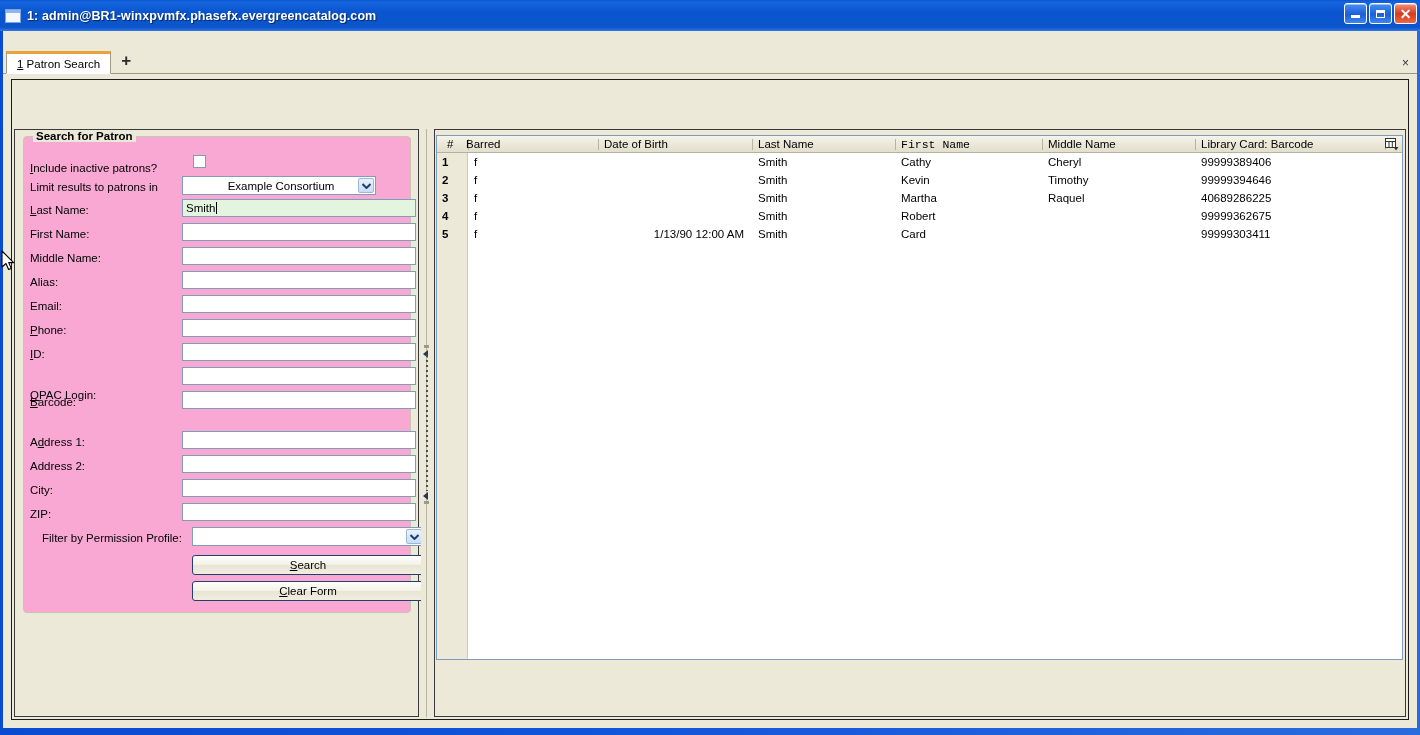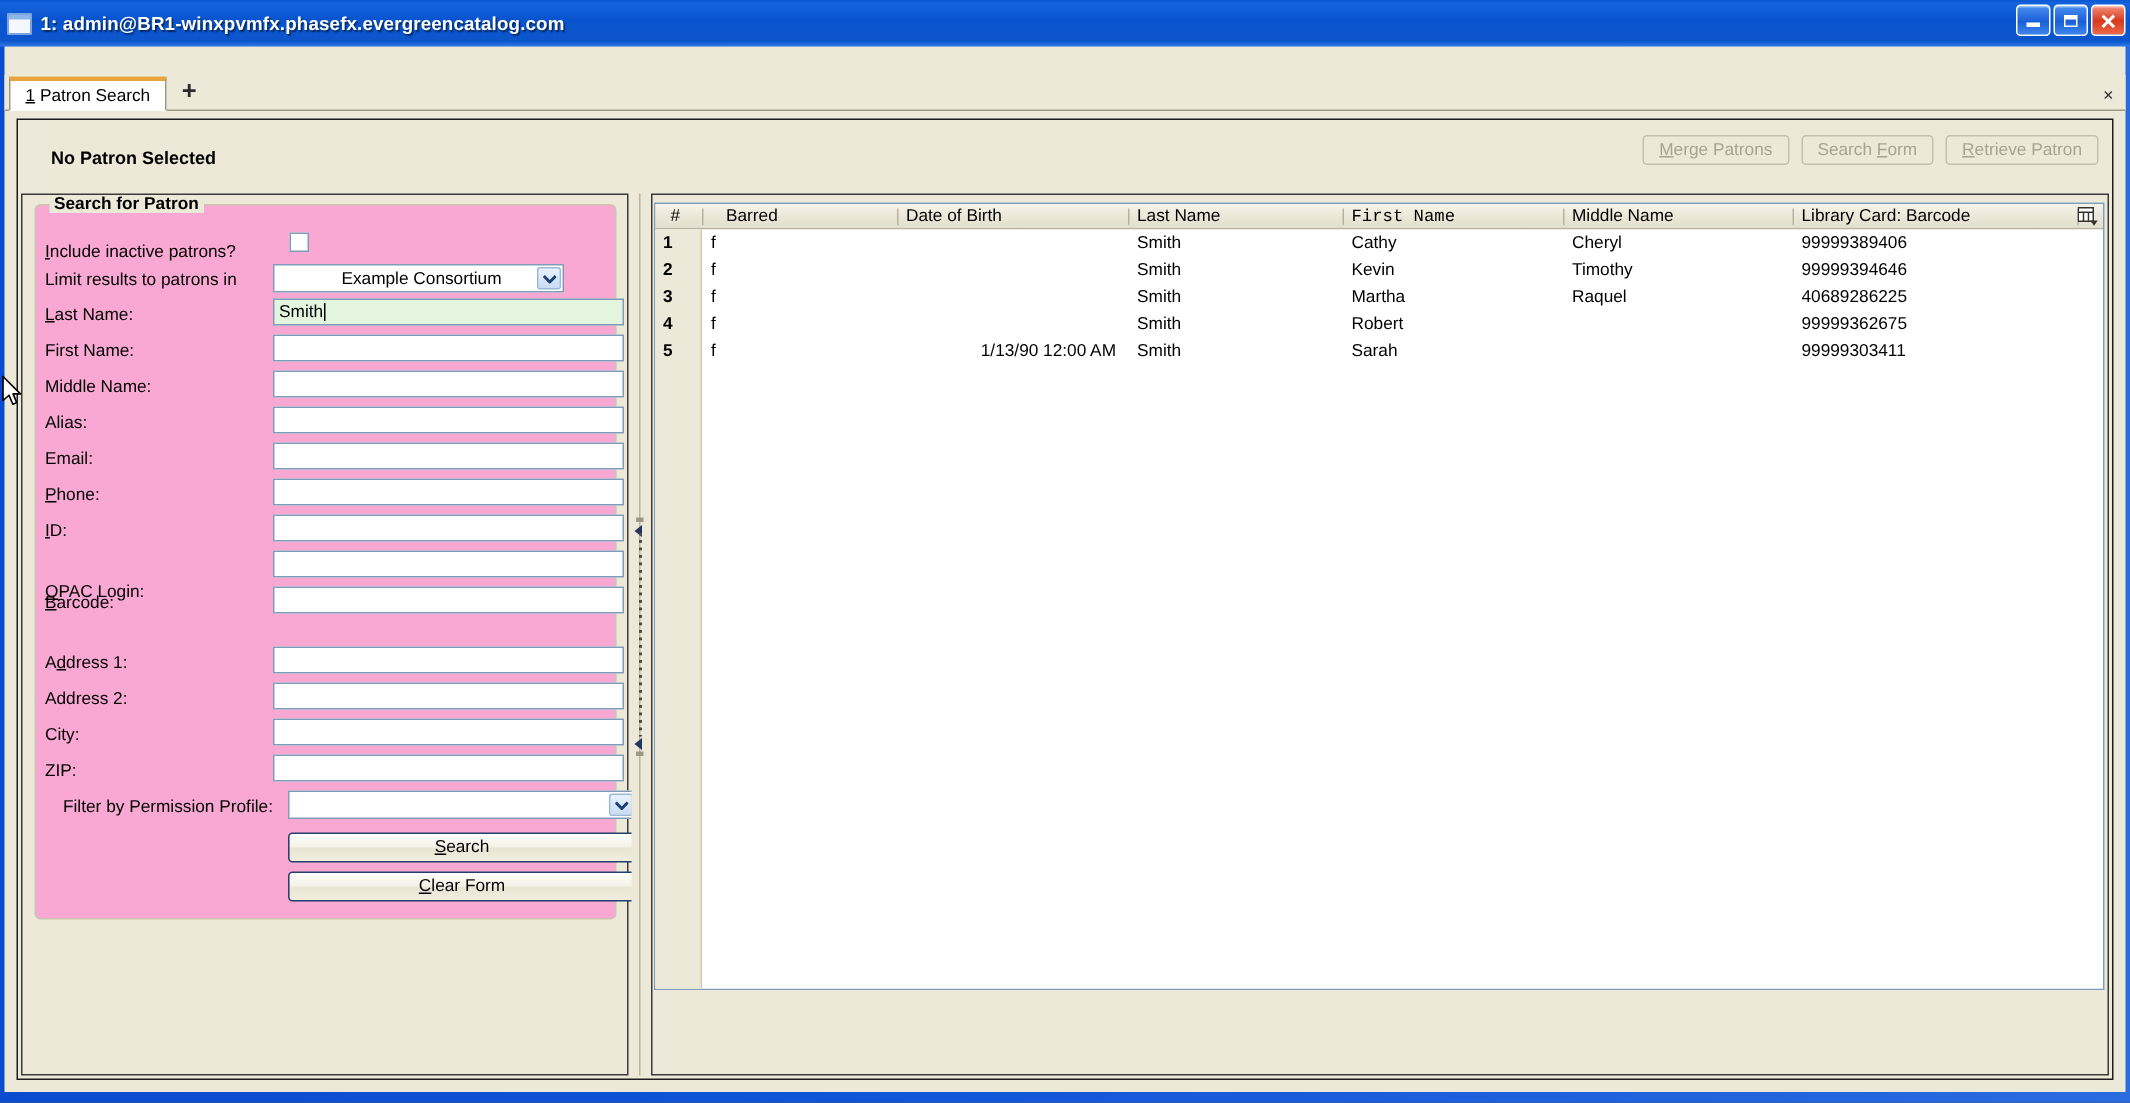--- a/index.html
+++ b/index.html
@@ -284,28 +284,20 @@
     <div id="tabstrip">
       <div class="tab">
         <u>1</u>&nbsp;<span>Patron Search</span>
       </div>
       <div class="newtab">+</div>
       <div id="tabclose">×</div>
     </div>
 
     <div id="mainpanel">
 
-      <div id="patronbar">
-        <div id="patronlabel">No Patron Selected</div>
-        <div id="patronbtns">
-          <div class="btn disabled"><u>M</u>erge Patrons</div>
-          <div class="btn disabled">Search <u>F</u>orm</div>
-          <div class="btn disabled"><u>R</u>etrieve Patron</div>
-        </div>
-      </div>
 
       <div id="splitrow">
 
         <div id="leftpane">
           <div id="searchbox">
             <div id="searchlegend">Search for Patron</div>
 
             <div class="frow" style="top:17px;align-items:flex-end;">
               <span class="flabel"><u>I</u>nclude inactive patrons?</span>
             </div>
@@ -439,21 +431,21 @@
           <div class="grip"></div>
           <div class="arr bot"></div>
           <div class="cap" style="top:372px;"></div>
         </div>
 
         <div id="rightpane">
           <div id="gridwrap">
             <div id="gridhead">
               <div class="hcell" style="left:4px;width:27px;">#</div>
               <div class="hsep" style="left:31px;"></div>
-              <div class="hcell" style="left:31px;width:130px;padding-left:16px;">Barred</div>
+              <div class="hcell" style="left:13px;width:130px;padding-left:16px;">Barred</div>
               <div class="hsep" style="left:161px;"></div>
               <div class="hcell" style="left:161px;width:154px;">Date of Birth</div>
               <div class="hsep" style="left:315px;"></div>
               <div class="hcell" style="left:315px;width:143px;">Last Name</div>
               <div class="hsep" style="left:458px;"></div>
               <div class="hcell" style="left:458px;width:147px;font-family:Liberation Mono, monospace;">First Name</div>
               <div class="hsep" style="left:605px;"></div>
               <div class="hcell" style="left:605px;width:153px;">Middle Name</div>
               <div class="hsep" style="left:758px;"></div>
               <div class="hcell" style="left:758px;width:190px;">Library Card: Barcode</div>
@@ -506,21 +498,21 @@
                     <div class="gcell" style="left: 315px; width: 143px; padding-left: 6px;">Smith</div>
                     <div class="gcell" style="left: 458px; width: 147px; padding-left: 6px;">Robert</div>
                     <div class="gcell" style="left: 605px; width: 153px; padding-left: 6px;"></div>
                     <div class="gcell" style="left: 758px; width: 190px; padding-left: 6px;">99999362675</div>
                   </div>
                   <div class="grow" style="top: 72px;">
                     <div class="gcell num" style="left: 0px; width: 31px;">5</div>
                     <div class="gcell" style="left: 31px; width: 130px; padding-left: 6px;">f</div>
                     <div class="gcell right" style="left: 161px; width: 154px;">1/13/90 12:00 AM</div>
                     <div class="gcell" style="left: 315px; width: 143px; padding-left: 6px;">Smith</div>
-                    <div class="gcell" style="left: 458px; width: 147px; padding-left: 6px;">Sarah</div>
+                    <div class="gcell" style="left: 458px; width: 147px; padding-left: 6px;">Card</div>
                     <div class="gcell" style="left: 605px; width: 153px; padding-left: 6px;"></div>
                     <div class="gcell" style="left: 758px; width: 190px; padding-left: 6px;">99999303411</div>
                   </div>
                 </div>
             </div>
           </div>
 
         </div>
 
       </div>

